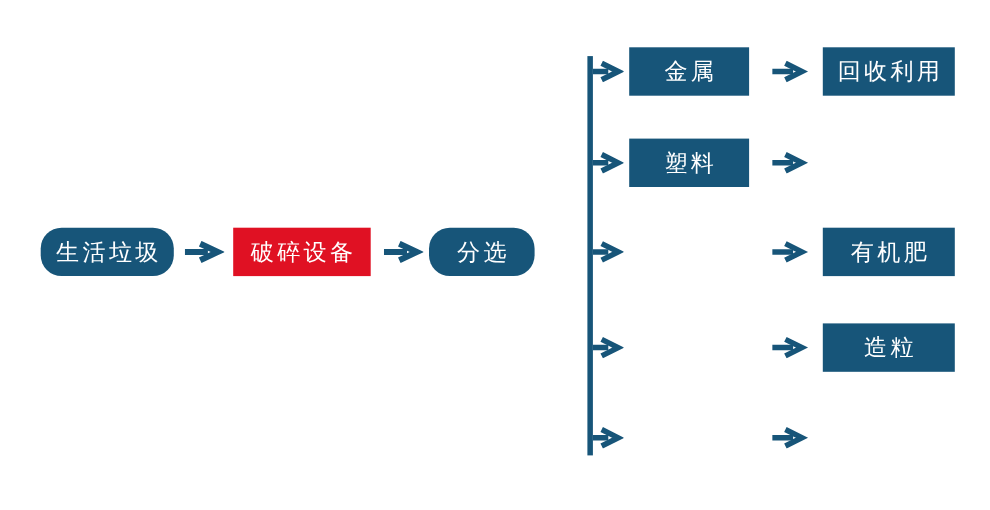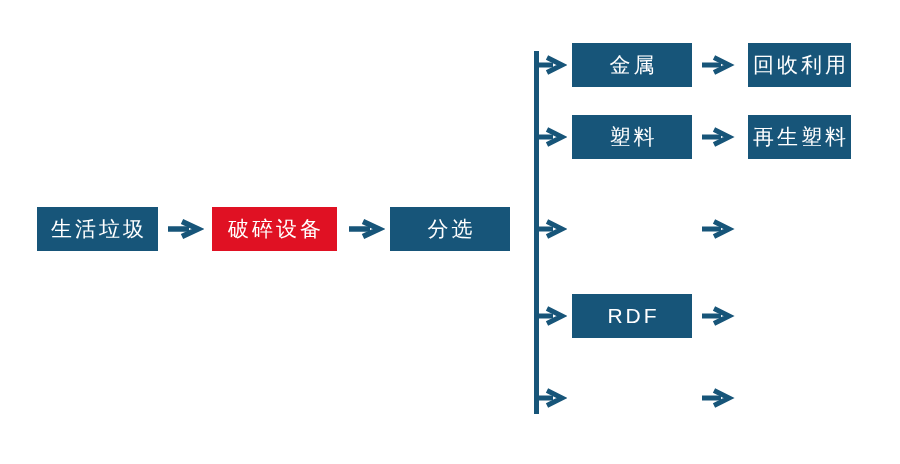--- a/index.html
+++ b/index.html
@@ -27,21 +27,21 @@
     align-items: center;
     justify-content: center;
     color: var(--node-text);
     font-size: 21px;
     letter-spacing: 3px;
     text-indent: 3px; 
     white-space: nowrap;
     background: var(--blue);
   }
   .node[data-color="red"]  { background: var(--red); }
-  .node[data-color="blue"] { background: var(--blue); }
+  .node[data-color="blue"] { background: var(--blue); border-radius: 19px; }
 
   .arrow {
     position: absolute;
     color: var(--blue);
     line-height: 0;
   }
   .arrow svg { display: block; }
 
   .vline {
     position: absolute;
@@ -52,36 +52,36 @@
     background: var(--blue);
   }
 
   .branch-row {
     position: absolute;
     left: 539px;
     width: 329px;
     height: 44px;
   }
   .branch-row .branch-arrow { left: 0;   top: 12px; }
-  .branch-row .material     { left: 33px;  top: 0; width: 120px; }
+  .branch-row .material     { left: 33px;  top: 0; width: 109px; }
   .branch-row .mid-arrow    { left: 163px; top: 12px; }
-  .branch-row .result       { left: 209px; top: 0; width: 103px; }
+  .branch-row .result       { left: 209px; top: 0; width: 120px; }
 
   .row-0 { top: 43px; }
-  .row-1 { top: 115px; }
+  .row-1 { top: 126px; }
   .row-2 { top: 207px; }
   .row-3 { top: 294px; }
   .row-4 { top: 376px; }
 
   
   .main-node-0 { left: 37px;  top: 207px; width: 121px; }
   .main-arrow-0{ left: 168px; top: 219px; }
   .main-node-1 { left: 212px; top: 207px; width: 125px; }
   .main-arrow-1{ left: 349px; top: 219px; }
-  .main-node-2 { left: 390px; top: 207px; width: 120px; }
+  .main-node-2 { left: 390px; top: 207px; width: 96px; }
 </style>
 </head>
 <body>
 
 <div class="stage">
 
   <div class="node main-node-0" data-color="blue">生活垃圾</div>
 
   <span class="arrow main-arrow-0">
     <svg width="36" height="20" viewBox="0 0 36 20">
@@ -127,52 +127,52 @@
         <path d="M8 2.5 L23 10 L8 17.5" stroke="currentColor" stroke-width="5" fill="none" stroke-linejoin="miter"></path>
       </svg>
     </span>
     <div class="node material">塑料</div>
     <span class="arrow mid-arrow">
       <svg width="33" height="20" viewBox="0 0 33 20">
         <path d="M0 10 H19" stroke="currentColor" stroke-width="5" fill="none"></path>
         <path d="M12 2.5 L27 10 L12 17.5" stroke="currentColor" stroke-width="5" fill="none" stroke-linejoin="miter"></path>
       </svg>
     </span>
-    <div class="node result">再生塑料</div>
   </div>
 
   <div class="branch-row row-2">
     <span class="arrow branch-arrow">
       <svg width="28" height="20" viewBox="0 0 28 20">
         <path d="M0 10 H14" stroke="currentColor" stroke-width="5" fill="none"></path>
         <path d="M8 2.5 L23 10 L8 17.5" stroke="currentColor" stroke-width="5" fill="none" stroke-linejoin="miter"></path>
       </svg>
     </span>
     <span class="arrow mid-arrow">
       <svg width="33" height="20" viewBox="0 0 33 20">
         <path d="M0 10 H19" stroke="currentColor" stroke-width="5" fill="none"></path>
         <path d="M12 2.5 L27 10 L12 17.5" stroke="currentColor" stroke-width="5" fill="none" stroke-linejoin="miter"></path>
       </svg>
     </span>
+    <div class="node result">有机肥</div>
   </div>
 
   <div class="branch-row row-3">
     <span class="arrow branch-arrow">
       <svg width="28" height="20" viewBox="0 0 28 20">
         <path d="M0 10 H14" stroke="currentColor" stroke-width="5" fill="none"></path>
         <path d="M8 2.5 L23 10 L8 17.5" stroke="currentColor" stroke-width="5" fill="none" stroke-linejoin="miter"></path>
       </svg>
     </span>
-    <div class="node material">RDF</div>
     <span class="arrow mid-arrow">
       <svg width="33" height="20" viewBox="0 0 33 20">
         <path d="M0 10 H19" stroke="currentColor" stroke-width="5" fill="none"></path>
         <path d="M12 2.5 L27 10 L12 17.5" stroke="currentColor" stroke-width="5" fill="none" stroke-linejoin="miter"></path>
       </svg>
     </span>
+    <div class="node result">造粒</div>
   </div>
 
   <div class="branch-row row-4">
     <span class="arrow branch-arrow">
       <svg width="28" height="20" viewBox="0 0 28 20">
         <path d="M0 10 H14" stroke="currentColor" stroke-width="5" fill="none"></path>
         <path d="M8 2.5 L23 10 L8 17.5" stroke="currentColor" stroke-width="5" fill="none" stroke-linejoin="miter"></path>
       </svg>
     </span>
     <span class="arrow mid-arrow">

